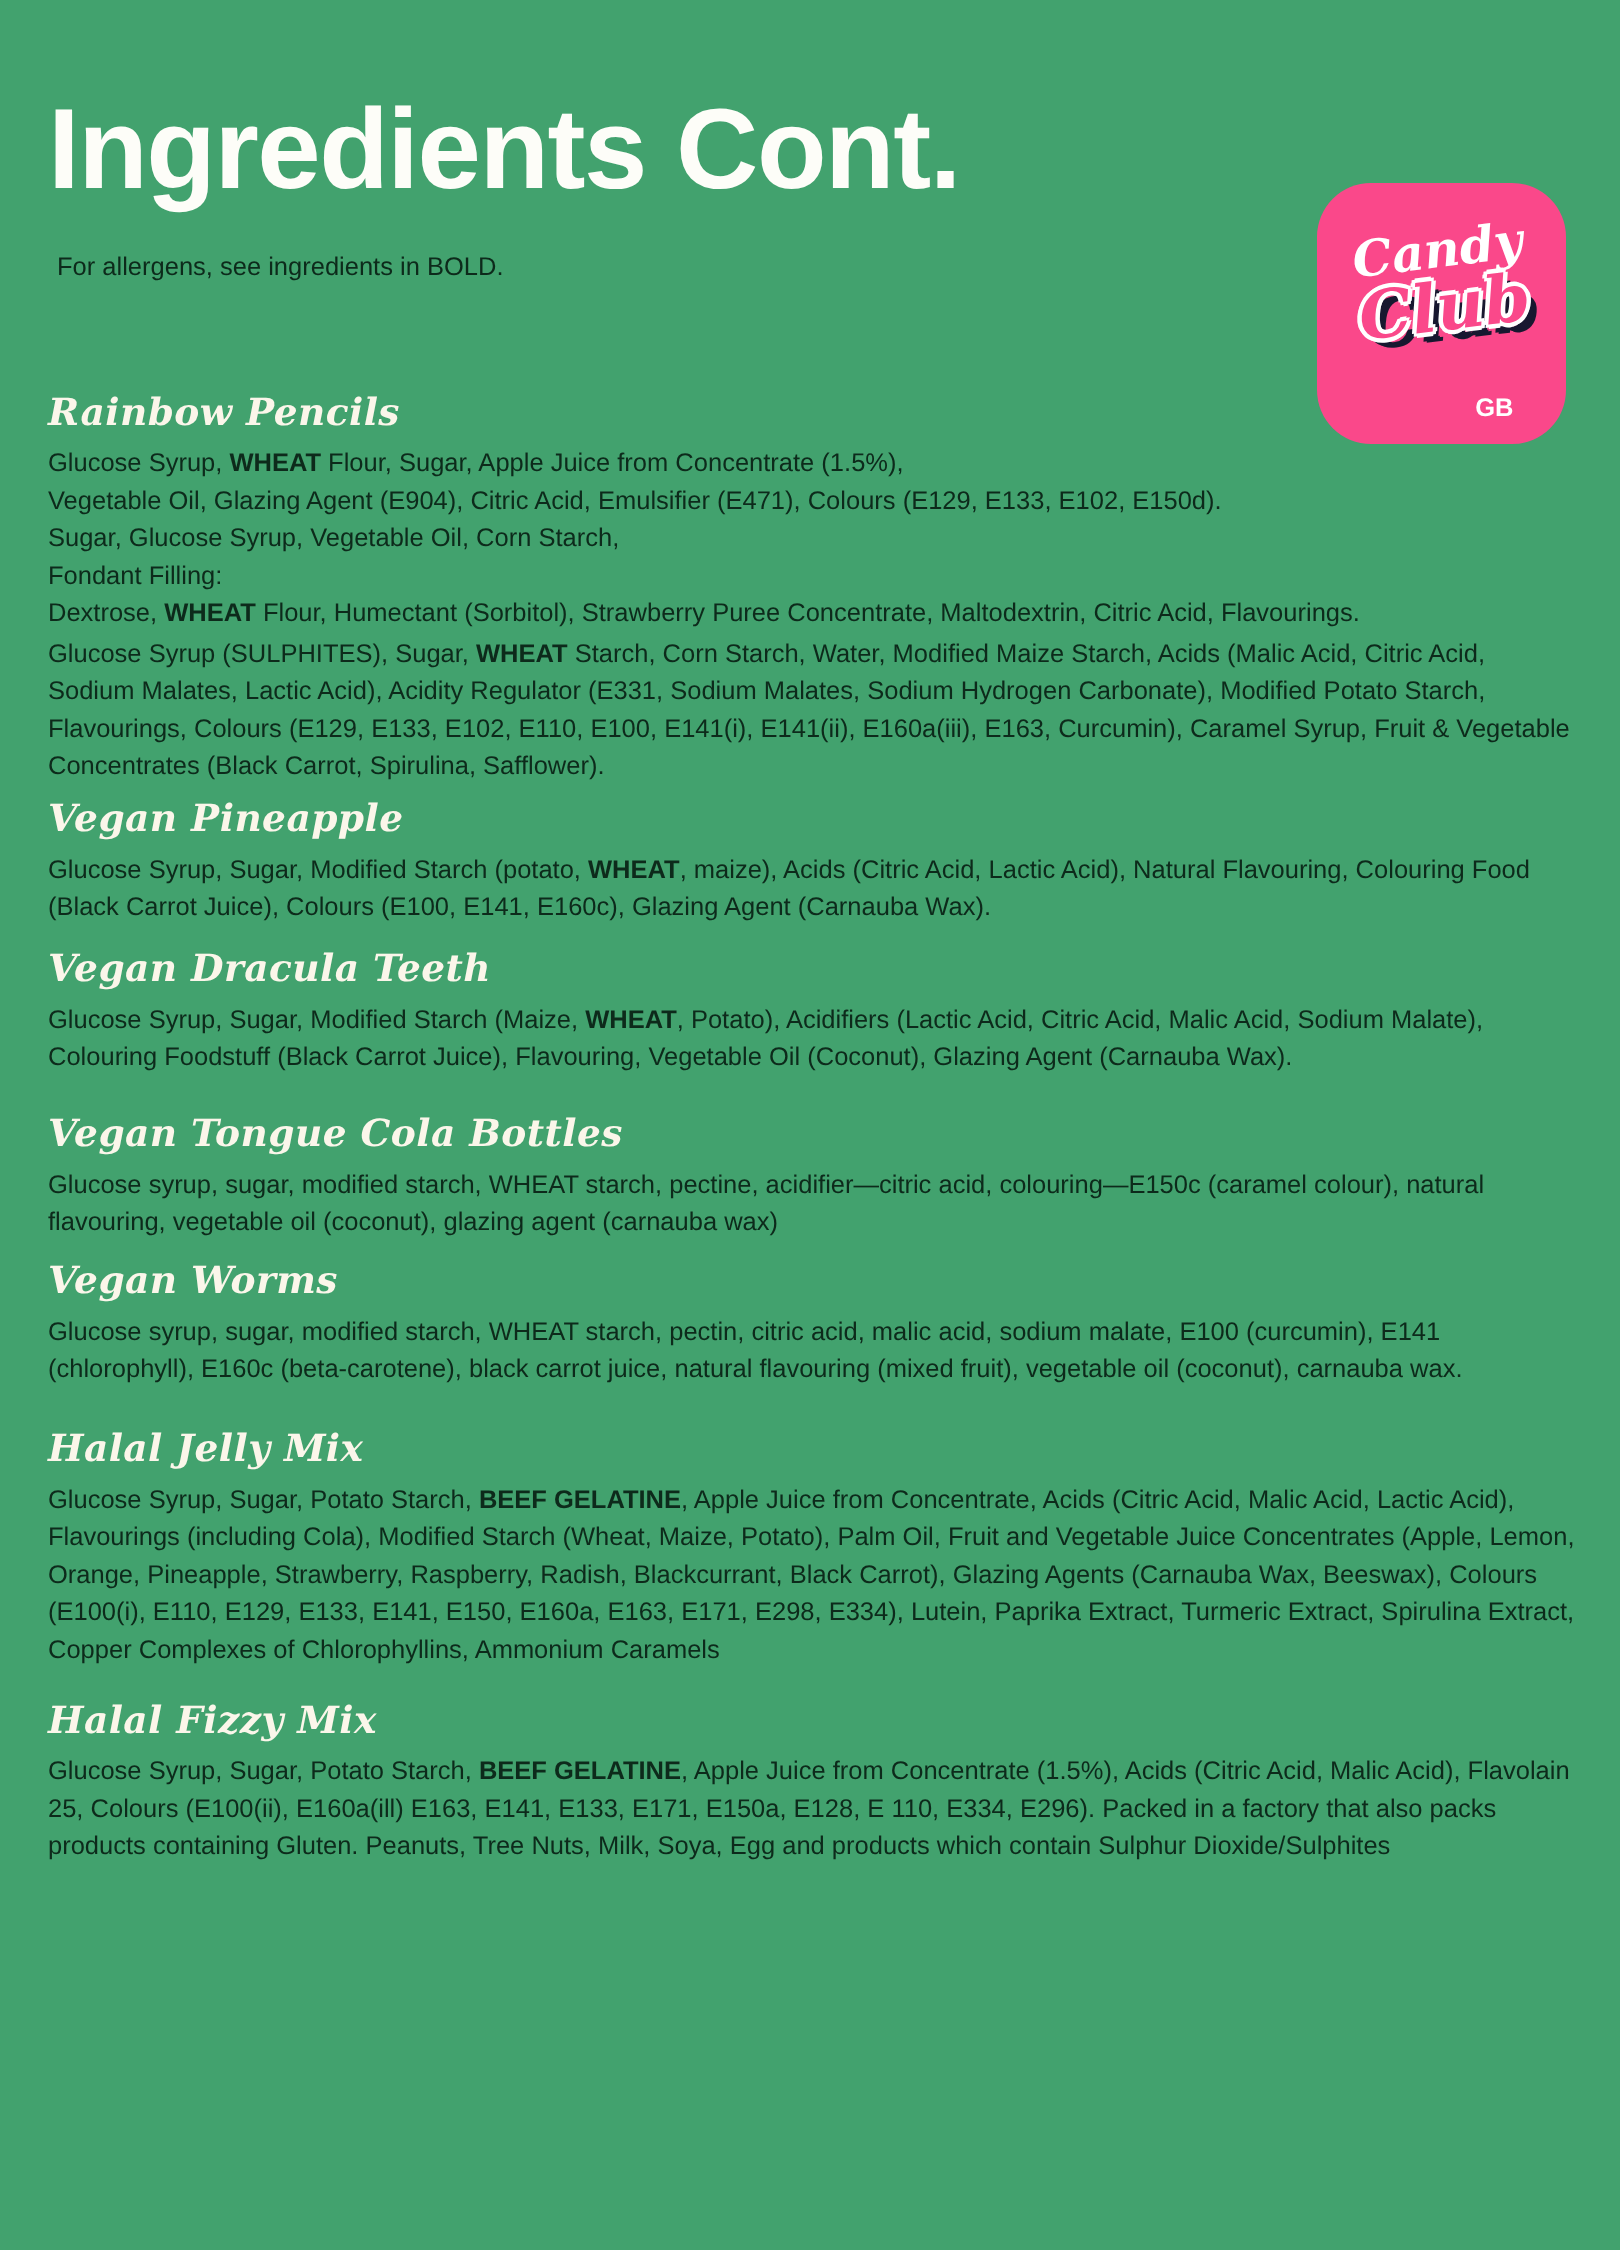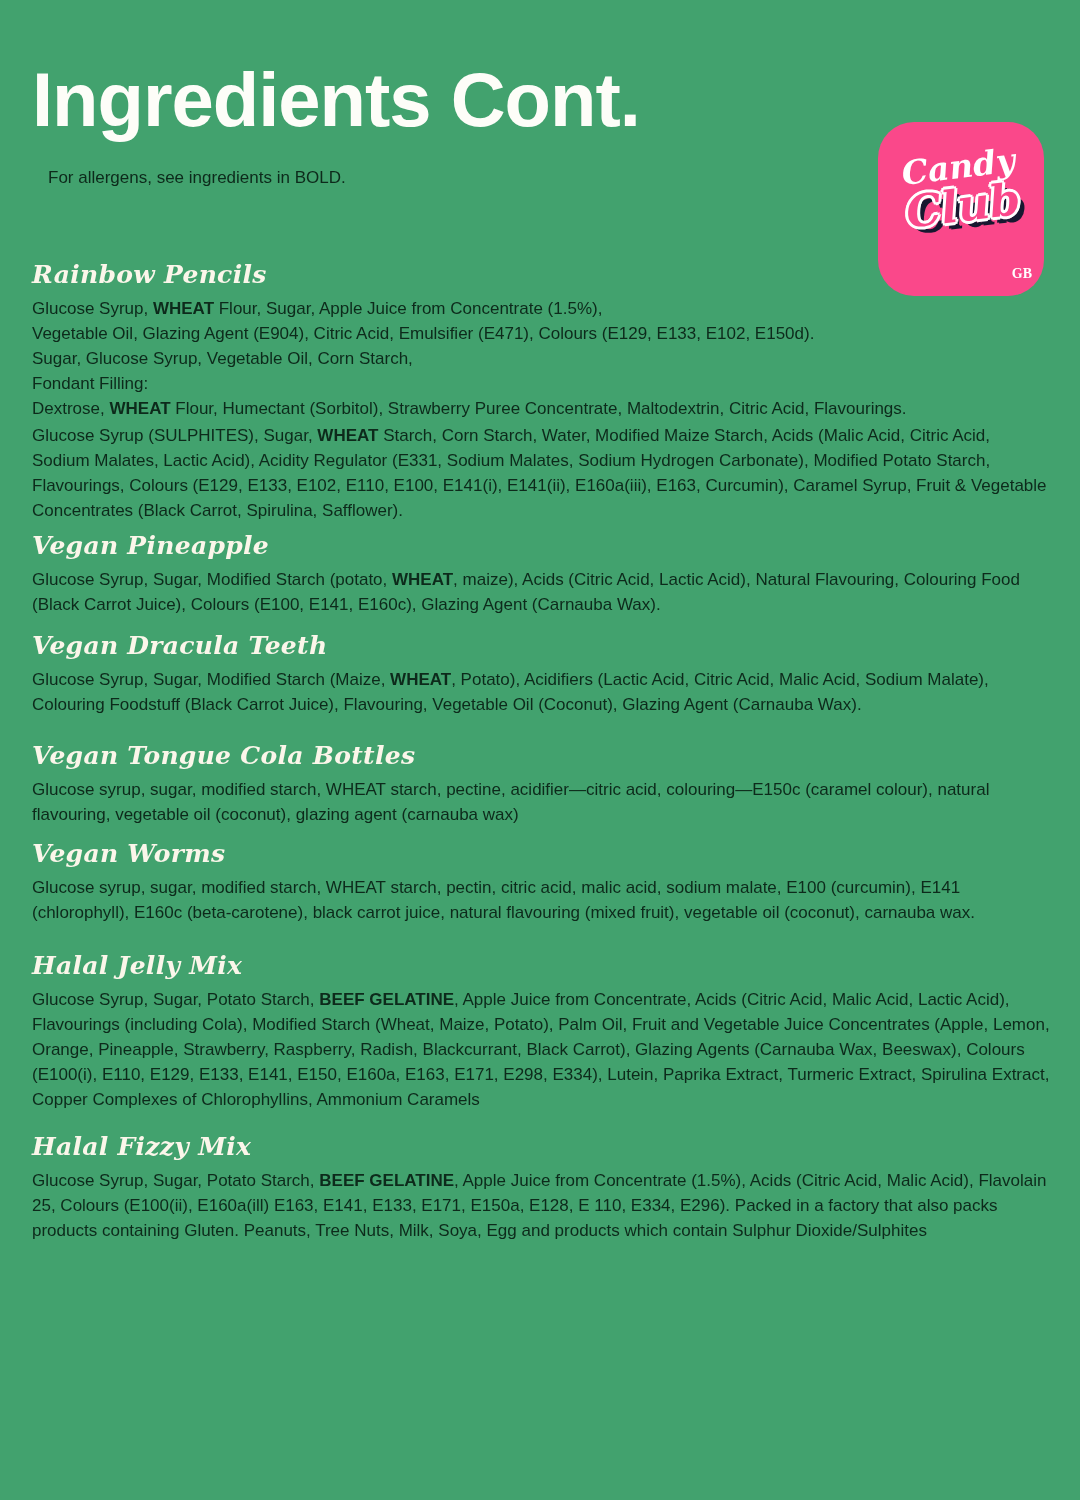--- a/index.html
+++ b/index.html
@@ -25,21 +25,21 @@
   .page-title{
     font-size:76px;
     font-weight:800;
     letter-spacing:-1px;
     color:var(--title);
     line-height:1.1;
     margin:0 0 26px 0;
   }
   .subtitle{
     font-size:17px;
-    margin:16px;
+    margin:6px;
     color:var(--ink);
   }
 
   
   .logo{
     position:absolute;
     top:122px;left:878px;
     width:166px;height:174px;
     background:var(--pink);
     border-radius:36px;
@@ -63,25 +63,25 @@
     line-height:.95;
     margin-top:2px;
     color:var(--pink);
     text-shadow:
       -2px -2px 0 #fff, 2px -2px 0 #fff, -2px 2px 0 #fff, 2px 2px 0 #fff,
       -3px 0 0 #fff, 3px 0 0 #fff, 0 -3px 0 #fff, 0 3px 0 #fff,
       4px 6px 0 var(--shadow), 6px 7px 0 var(--shadow);
   }
   .logo-gb{
     position:absolute;
-    right:12px;bottom:14px;
+    right:35px;bottom:14px;
     color:#ffffff;
     font-weight:bold;
-    font-size:14px;
-    font-family:Liberation Serif, serif;
+    font-size:17px;
+    font-family:Liberation Sans, sans-serif;
   }
 
   
   .sections{margin-top:72px;width:1018px;}
   .sec h2{
     font-family:"DejaVu Serif",serif;
     font-style:italic;
     font-weight:800;
     font-size:25px;
     line-height:1.2;

